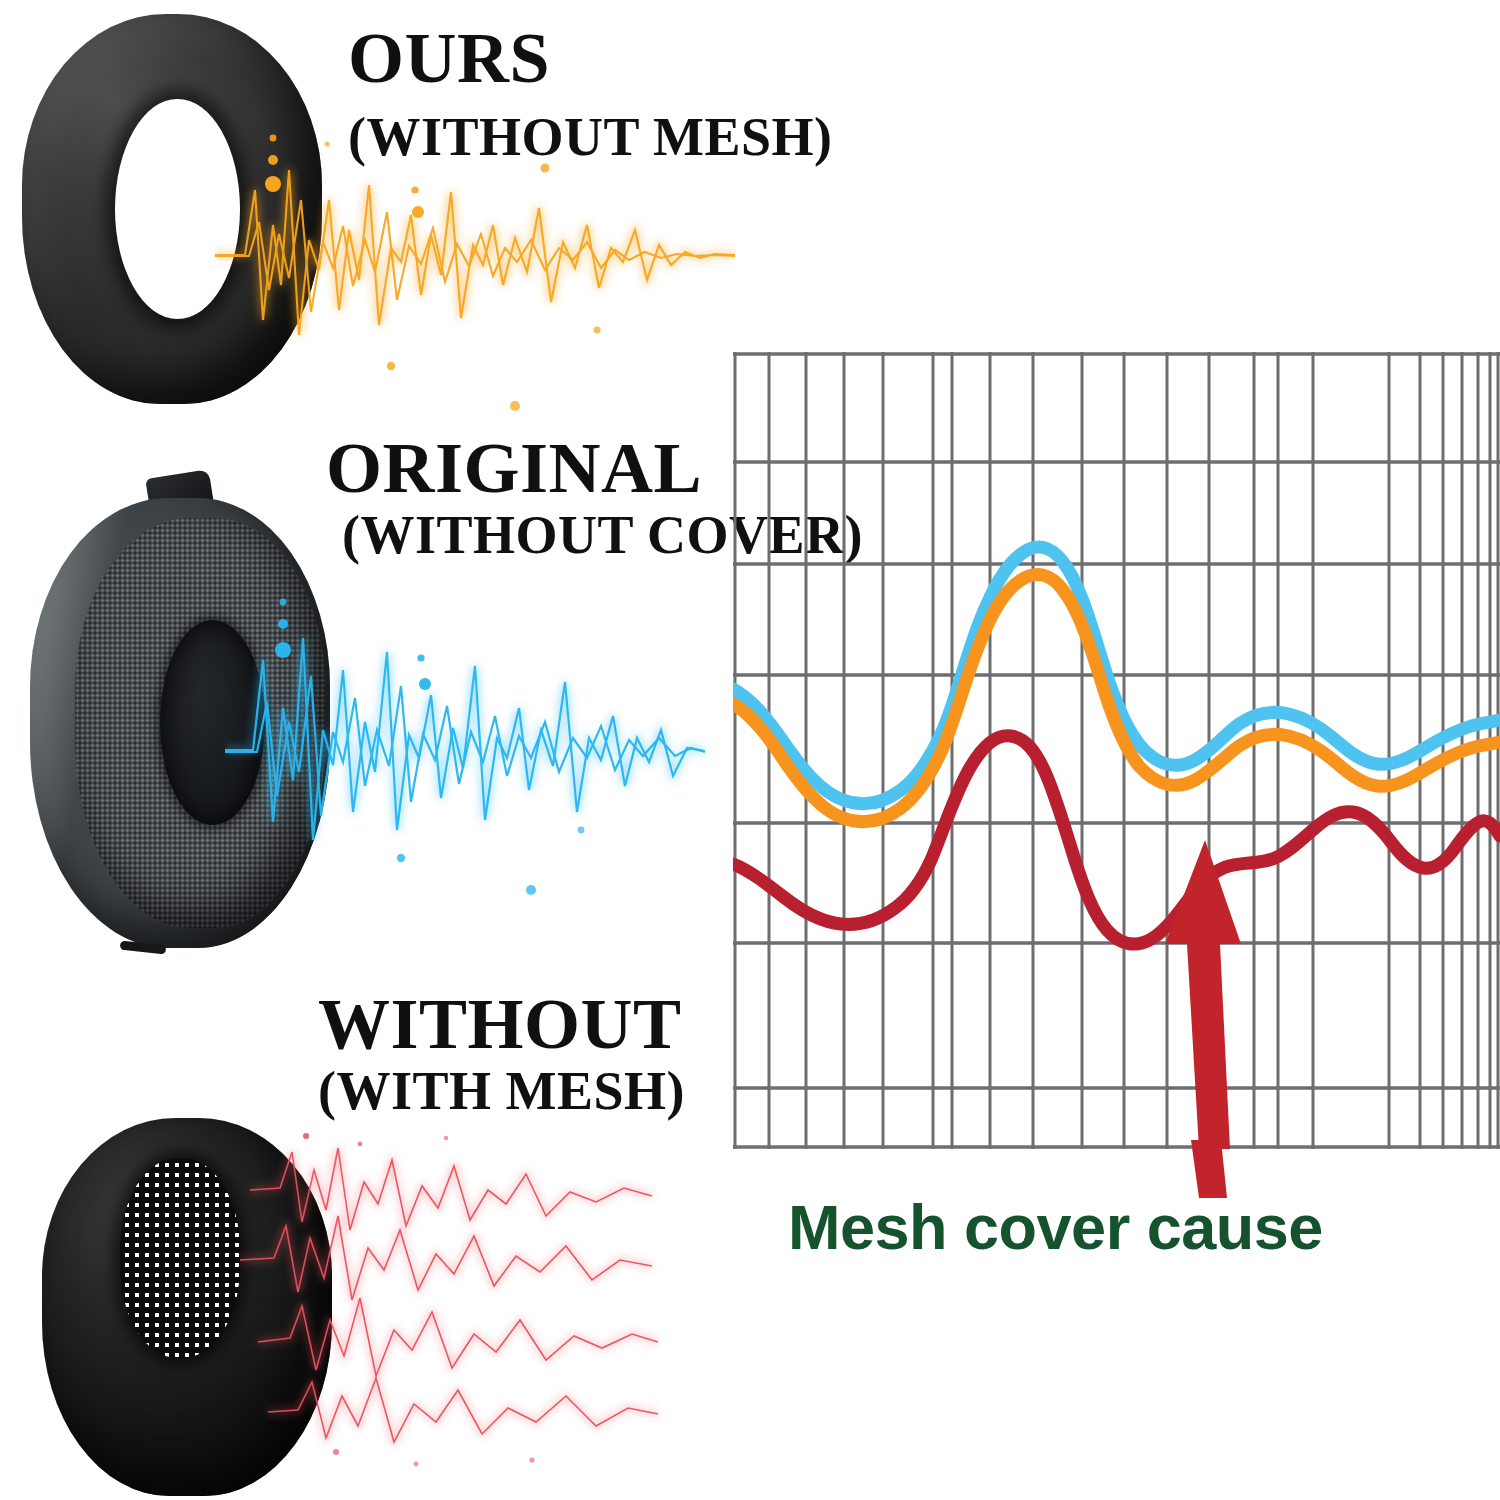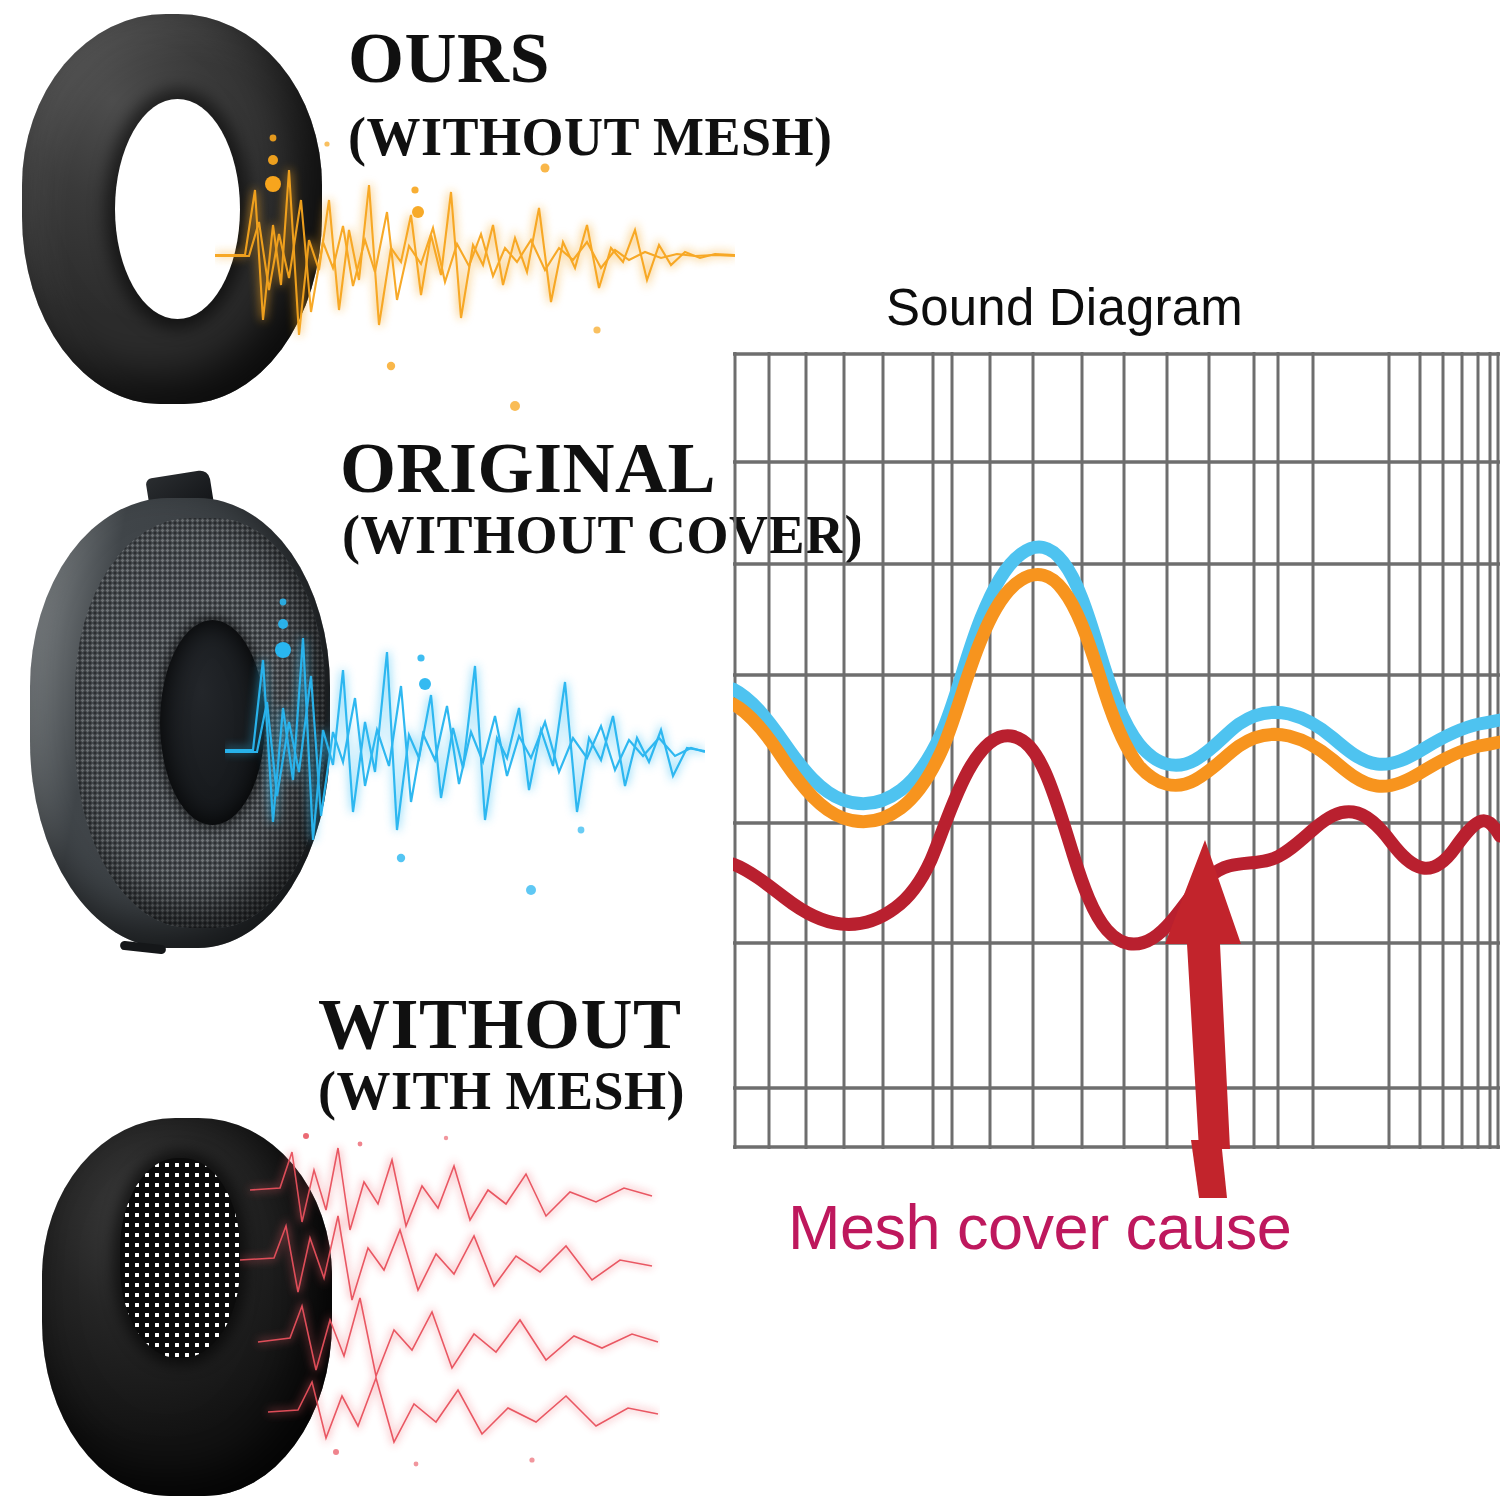--- a/index.html
+++ b/index.html
@@ -87,21 +87,21 @@
   }
 
   
   .chart-title{position:absolute;left:886px;top:278px;font-size:51px;font-weight:400;
                color:#0d0d0d;letter-spacing:.2px;white-space:nowrap;}
   .chart-box{position:absolute;left:733px;top:352px;width:767px;height:797px;}
   .chart-svg{display:block;width:767px;height:797px;}
 
   
   .callout{position:absolute;left:788px;top:1192px;width:690px;
-           color:#be185d;font-weight:400;font-size:63px;line-height:1.13;
+           color:#14532d;font-weight:700;font-size:63px;line-height:1.13;
            letter-spacing:-0.5px;}
   .callout div{white-space:nowrap;}
 </style>
 </head>
 <body>
 
 <div class="stage">
 
   <div class="panel">
 
@@ -193,21 +193,21 @@
         <circle cx="58" cy="34" r="5" opacity=".95"></circle>
         <circle cx="58" cy="60" r="8" opacity="1"></circle>
         <circle cx="196" cy="68" r="3.6" opacity=".9"></circle>
         <circle cx="200" cy="94" r="6" opacity=".95"></circle>
         <circle cx="176" cy="268" r="4.2" opacity=".8"></circle>
         <circle cx="306" cy="300" r="5" opacity=".75"></circle>
         <circle cx="356" cy="240" r="3.4" opacity=".7"></circle>
       </g>
     </svg>
 
-    <div class="label-serif label-main" style="position:absolute;left:340px;top:432px;">ORIGINAL</div>
+    <div class="label-serif label-main" style="position:absolute;left:326px;top:432px;">ORIGINAL</div>
     <div class="label-serif label-sub" style="position:absolute;left:342px;top:508px;">(WITHOUT COVER)</div>
   </div>
 
   <div class="panel">
 
     <div class="pad-others">
       <div class="body"></div>
       <div class="dots"></div>
     </div>
 
@@ -250,21 +250,20 @@
         <circle cx="96" cy="322" r="3" opacity=".7"></circle>
         <circle cx="176" cy="334" r="2.4" opacity=".6"></circle>
         <circle cx="292" cy="330" r="2.6" opacity=".6"></circle>
       </g>
     </svg>
 
     <div class="label-serif label-main" style="position:absolute;left:318px;top:988px;">WITHOUT</div>
     <div class="label-serif label-sub" style="position:absolute;left:318px;top:1064px;">(WITH MESH)</div>
   </div>
 
-  <div class="chart-title">Sound Diagram</div>
 
   <div class="chart-box">
     <svg class="chart-svg" viewBox="0 0 767 797" preserveAspectRatio="none">
 
       <g stroke="#6E6E6E" stroke-width="3">
         <line x1="2" y1="0" x2="2" y2="797"></line>
         <line x1="36" y1="0" x2="36" y2="797"></line>
         <line x1="73" y1="0" x2="73" y2="797"></line>
         <line x1="111" y1="0" x2="111" y2="797"></line>
         <line x1="150" y1="0" x2="150" y2="797"></line>

